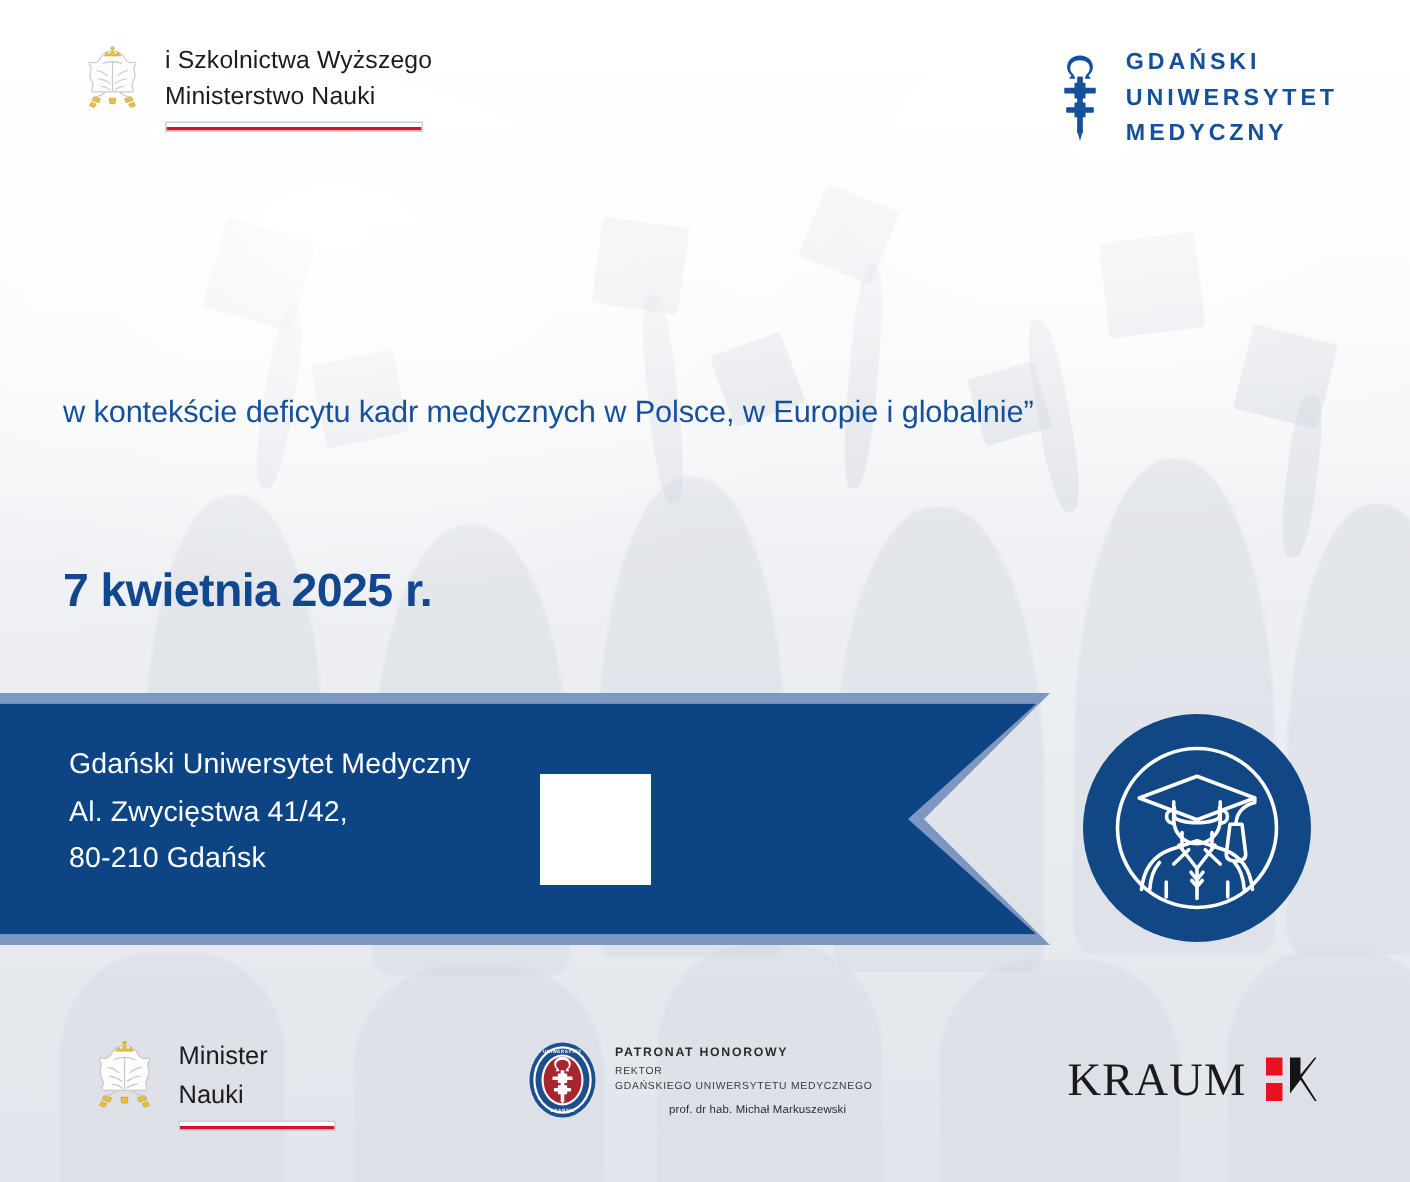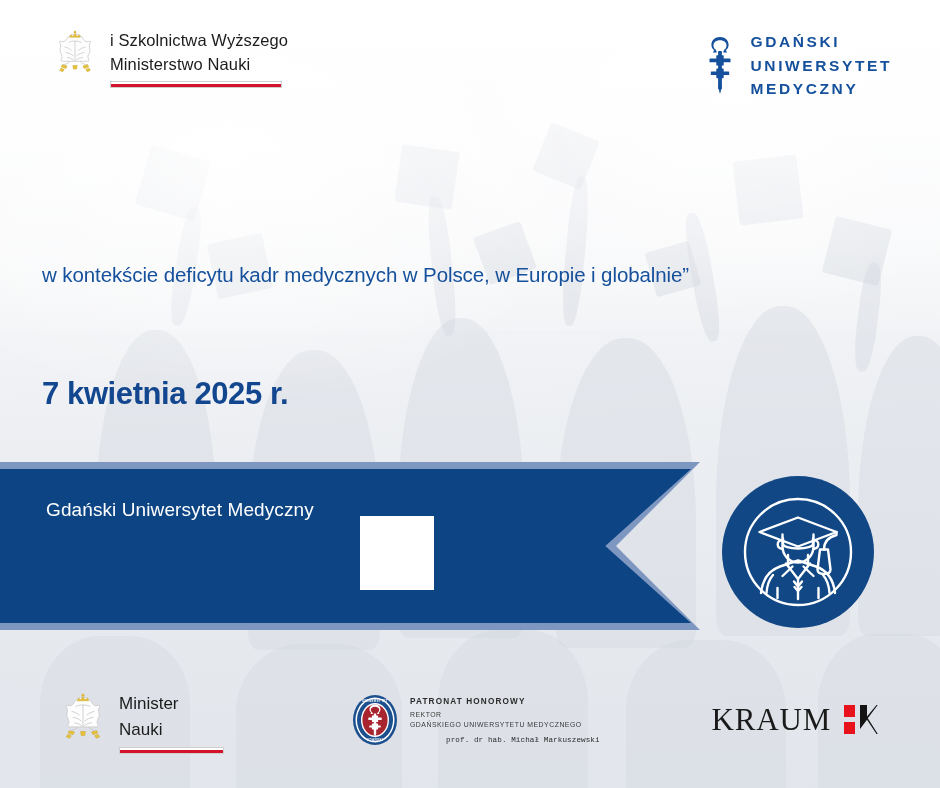--- a/index.html
+++ b/index.html
@@ -232,21 +232,21 @@
     font-size: 8.2px; font-weight: bold;
     letter-spacing: 1.15px; color: #2b2b2b;
     margin-bottom: 4px;
   }
   .pat-t2, .pat-t3 {
     font-family: "Liberation Sans", sans-serif;
     font-size: 6.9px; letter-spacing: 0.5px;
     color: #3a3a3a; line-height: 1.42;
   }
   .pat-t4 {
-    font-family: Liberation Mono, monospace;
+    font-family: Liberation Sans, sans-serif;
     font-size: 7.6px; color: #2b2b2b;
     margin-top: 6px; letter-spacing: 0.1px; padding-left: 36px;
   }
 
   .kraum {
     position: absolute;
     right: 62px; top: 702px;
     display: flex;
     align-items: center;
     gap: 13px;
@@ -364,20 +364,22 @@
 
   <div class="date">7 kwietnia 2025 r.</div>
 
   <div class="banner-wrap">
     <div class="banner-outer"></div>
     <div class="banner-inner"></div>
   </div>
 
   <div class="banner-address">
     <div>Gdański Uniwersytet Medyczny</div>
+    <div>Al. Zwycięstwa 41/42,</div>
+    <div>80-210 Gdańsk</div>
   </div>
 
   <div class="qr">
     <div class="qr-grid" id="qr-grid">
         <i></i>
         <i></i>
         <i></i>
         <i></i>
         <i></i>
         <i></i>

